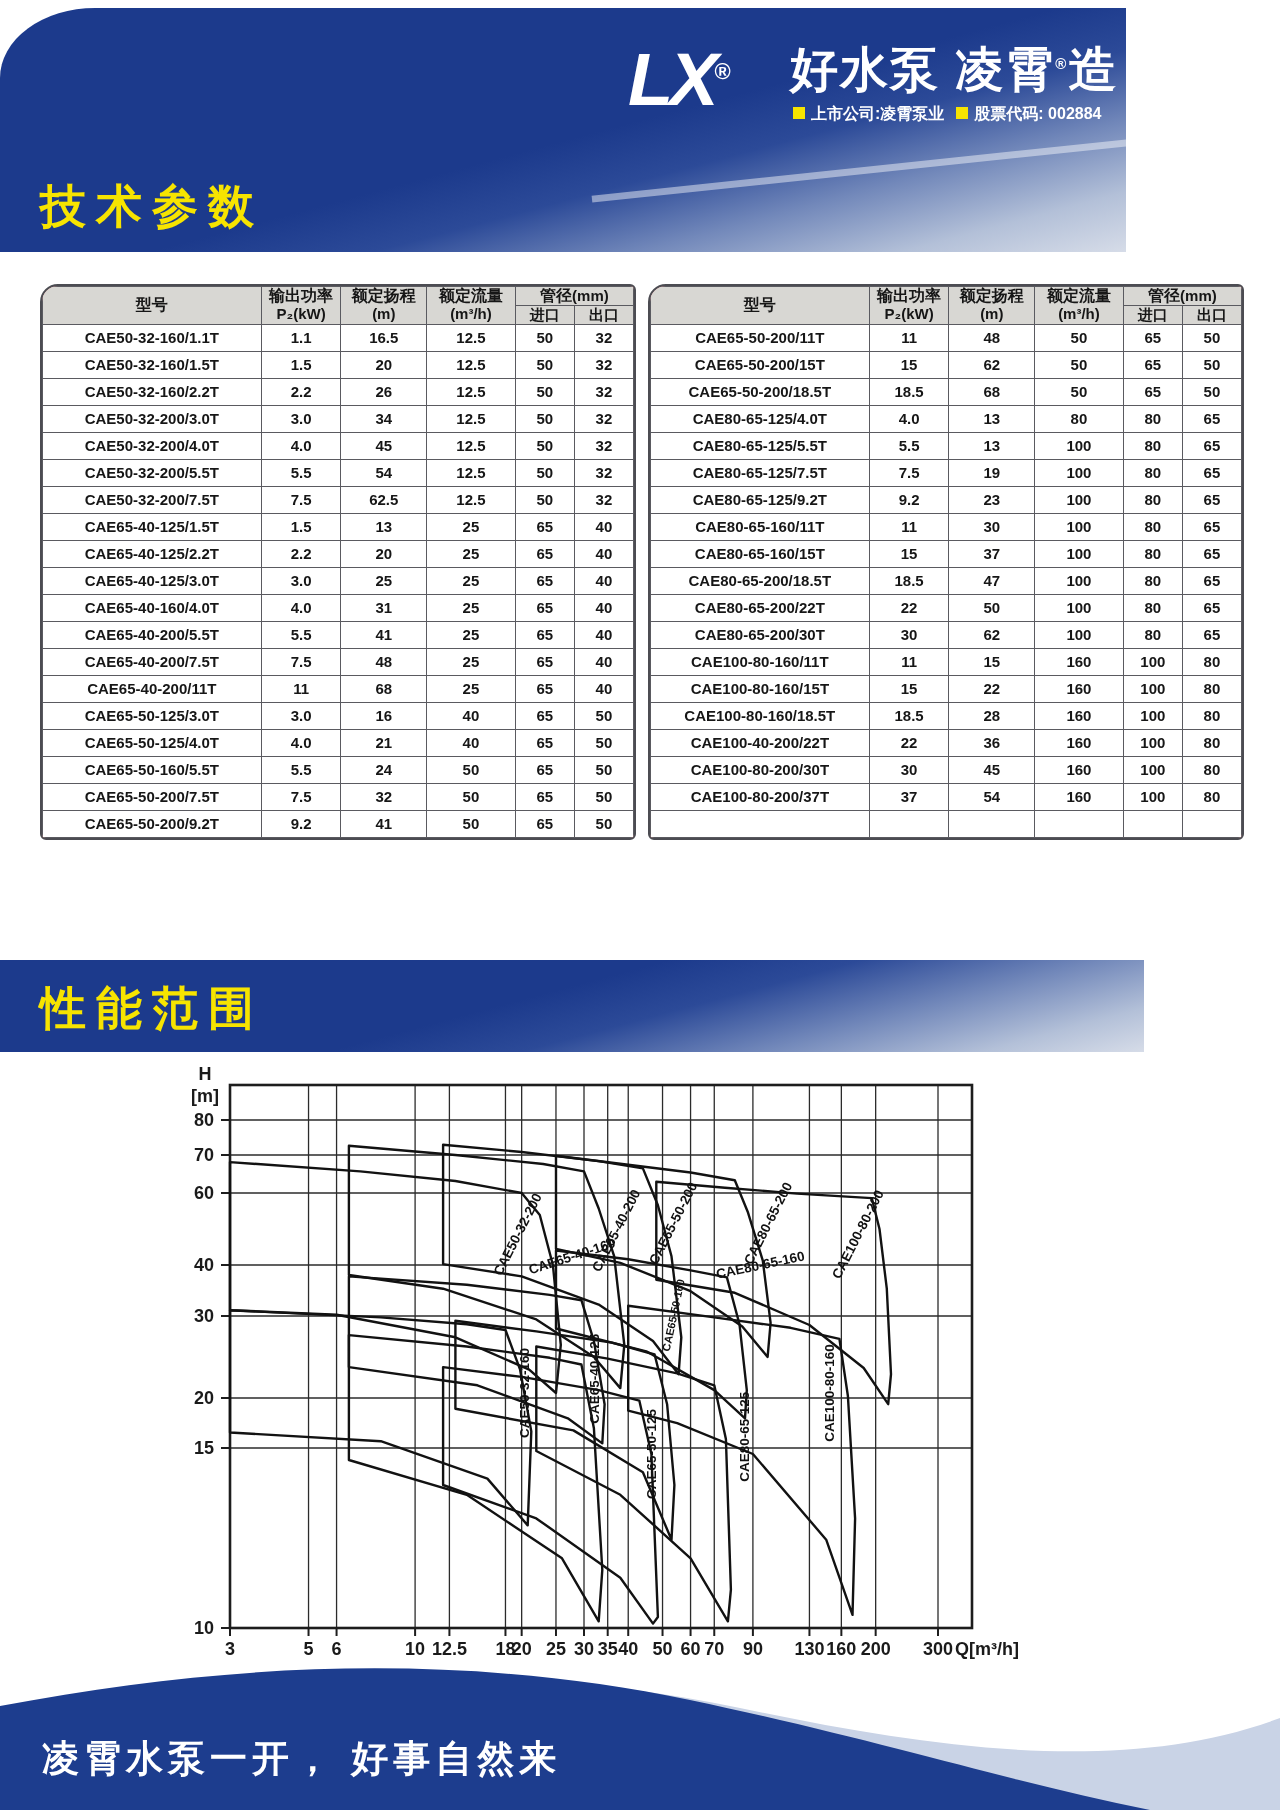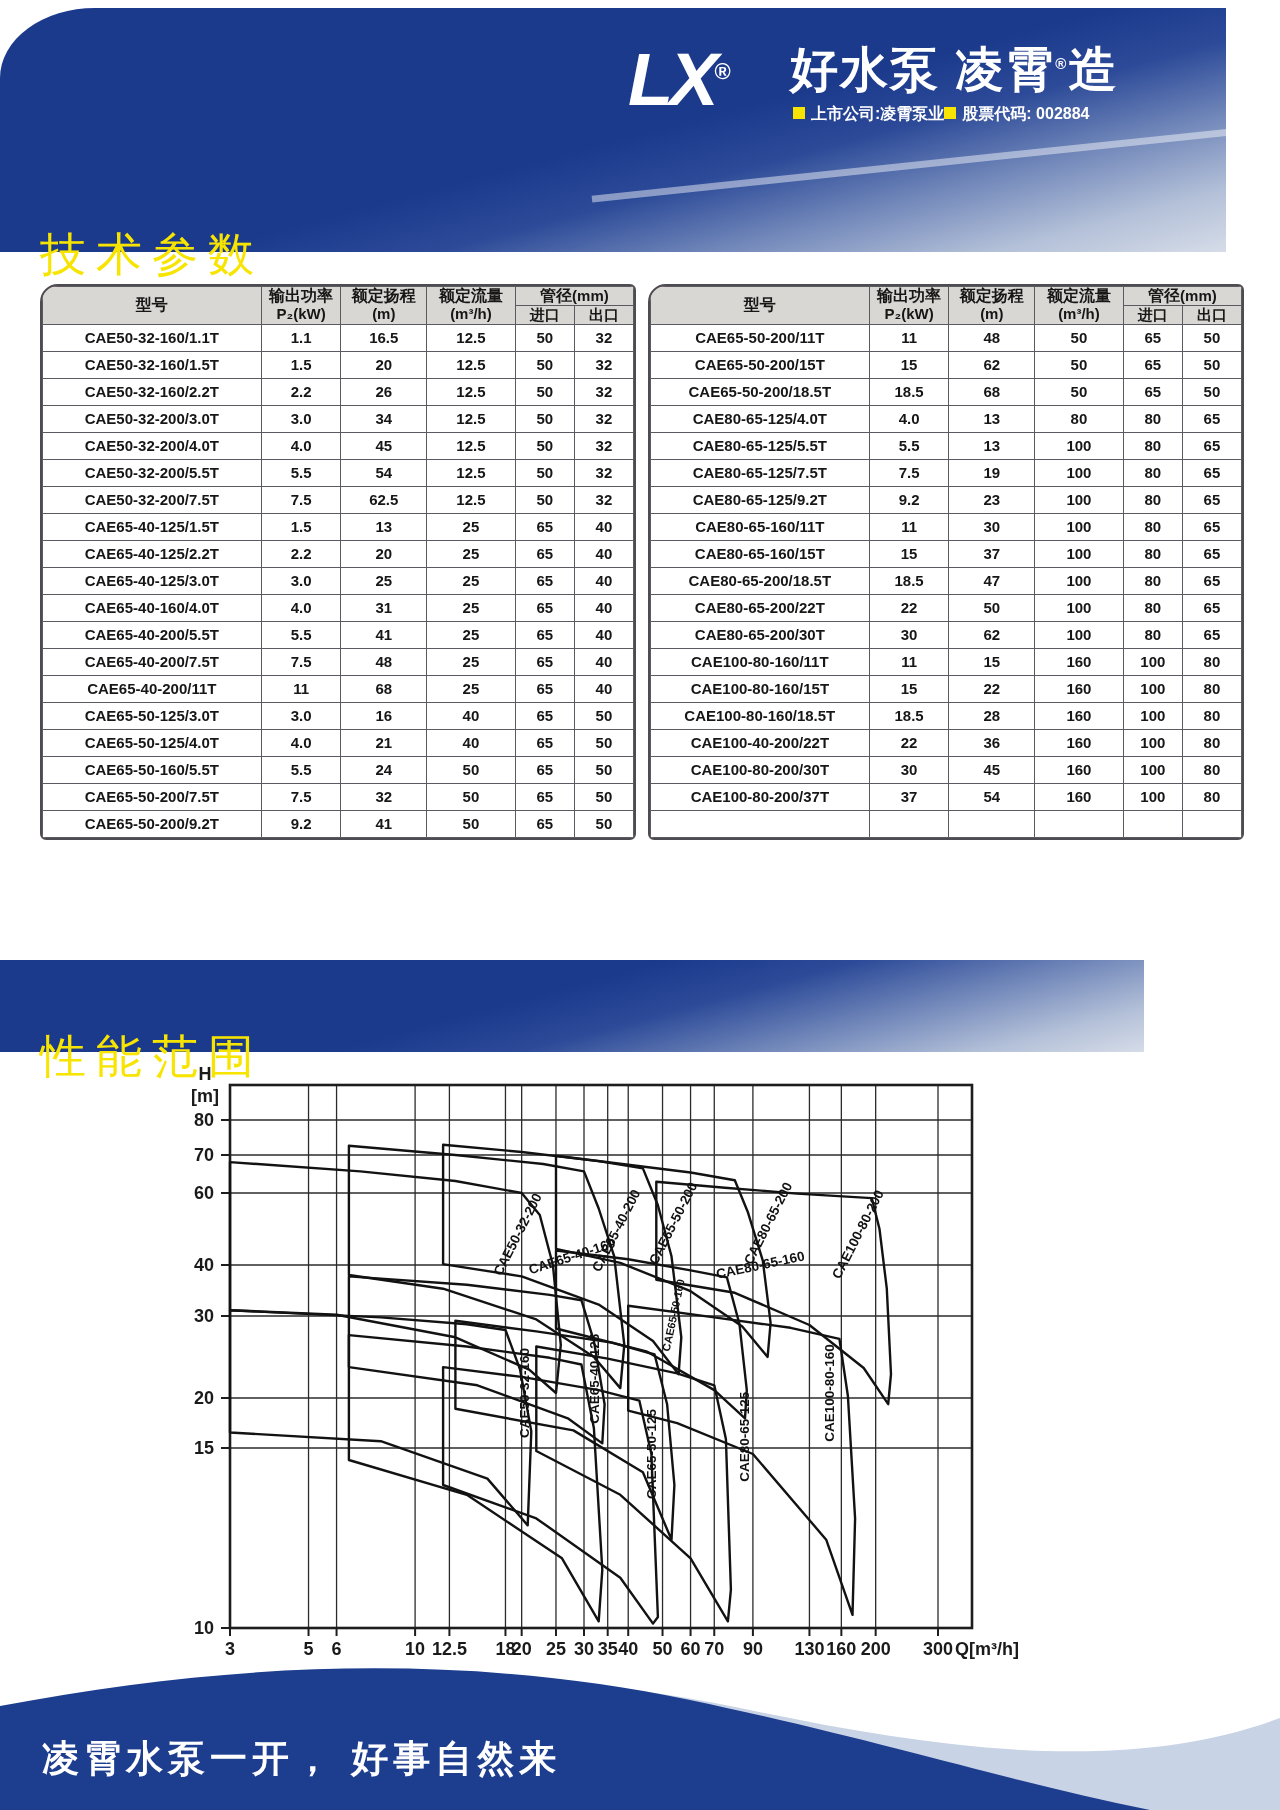--- a/index.html
+++ b/index.html
@@ -1,34 +1,34 @@
 <!DOCTYPE html>
 <html><head>
 <meta charset="utf-8">
 <style>
   html,body{margin:0;padding:0;background:#fff;}
   .page{position:relative;width:1280px;height:1810px;overflow:hidden;background:#fff;
         font-family:"Liberation Sans",sans-serif;}
   
-  .header{position:absolute;left:0;top:8px;width:1226px;height:244px;
+  .header{position:absolute;left:0;top:8px;width:1126px;height:244px;
     border-top-left-radius:95px 70px;
     background:linear-gradient(165deg,#1c3a8c 0%,#1c3a8c 52%,#2c4a98 63%,#7288ba 76%,#b3c0d8 89%,#d6dce8 100%);}
   .header .streak{position:absolute;left:590px;top:150px;width:720px;height:7px;
     background:rgba(255,255,255,.45);transform:rotate(-6deg);}
   .logo-block{position:absolute;left:628px;top:22px;color:#fff;}
   .lx{font-size:74px;font-weight:bold;letter-spacing:-4px;font-style:italic;line-height:84px;}
   .lx sup{font-size:22px;font-style:normal;letter-spacing:0;}
   .tagline{position:absolute;left:790px;top:30px;color:#fff;font-size:48px;font-weight:bold;
     letter-spacing:2px;white-space:nowrap;}
   .tagline sup{font-size:15px;}
   .subline{position:absolute;left:793px;top:96px;color:#fff;font-size:16px;font-weight:bold;
-    white-space:nowrap;display:flex;align-items:center;gap:0;}
+    white-space:nowrap;display:flex;align-items:center;gap:12px;}
   .sq{display:inline-block;width:12px;height:12px;background:#f7e400;margin-right:6px;}
-  .band-title{position:absolute;left:40px;color:#f7e400;font-size:46px;font-weight:normal;
-    letter-spacing:10px;white-space:nowrap;margin-top:48px;}
+  .band-title{position:absolute;left:40px;color:#f7e400;font-size:46px;font-weight:bold;
+    letter-spacing:10px;white-space:nowrap;}
   .t1{top:168px;}
   
   .band-perf{position:absolute;left:0;top:960px;width:1144px;height:92px;
     background:linear-gradient(165deg,#1c3a8c 0%,#1c3a8c 45%,#2c4a98 58%,#7288ba 74%,#b3c0d8 89%,#d6dce8 100%);}
   .band-perf .band-title{top:18px;position:absolute;}
   
   .tablewrap{position:absolute;top:284px;border:2px solid #4c4c52;background:#fca5a5;
     border-radius:18px 6px 6px 6px;overflow:hidden;}
   .tw-left{left:40px;width:592px;}
   .tw-right{left:648px;width:592px;}

